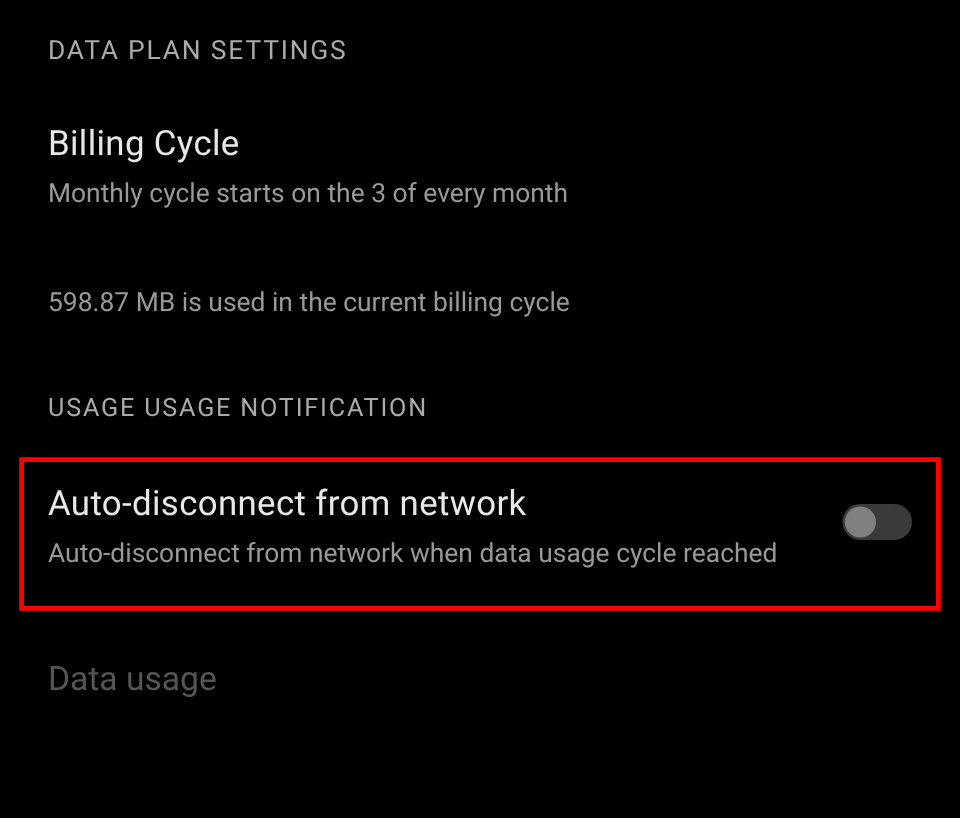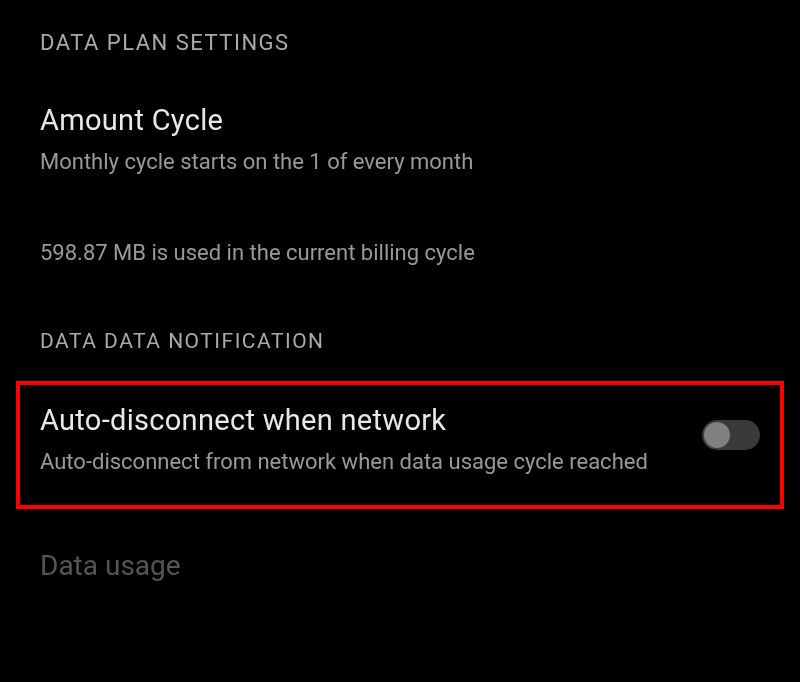--- a/index.html
+++ b/index.html
@@ -90,33 +90,33 @@
     }
   </style>
 </head>
 <body>
 
 <div class="container">
 
   <div class="section-header">DATA PLAN SETTINGS</div>
 
   <div class="setting-item">
-    <div class="setting-title">Amount Cycle</div>
-    <div class="setting-subtitle">Monthly cycle starts on the 1 of every month</div>
+    <div class="setting-title">Billing Cycle</div>
+    <div class="setting-subtitle">Monthly cycle starts on the 3 of every month</div>
   </div>
 
   <div class="setting-item">
     <div class="setting-subtitle">598.87 MB is used in the current billing cycle</div>
   </div>
 
-  <div class="section-header-2">DATA DATA NOTIFICATION</div>
+  <div class="section-header-2">USAGE USAGE NOTIFICATION</div>
 
   <div class="highlighted-row">
     <div class="text-content">
-      <div class="setting-title">Auto-disconnect when network</div>
+      <div class="setting-title">Auto-disconnect from network</div>
       <div class="setting-subtitle">Auto-disconnect from network when data usage cycle reached</div>
     </div>
     <div class="toggle">
       <div class="toggle-knob"></div>
     </div>
   </div>
 
   <div class="faded-item">
     <div class="faded-title">Data usage</div>
   </div>

